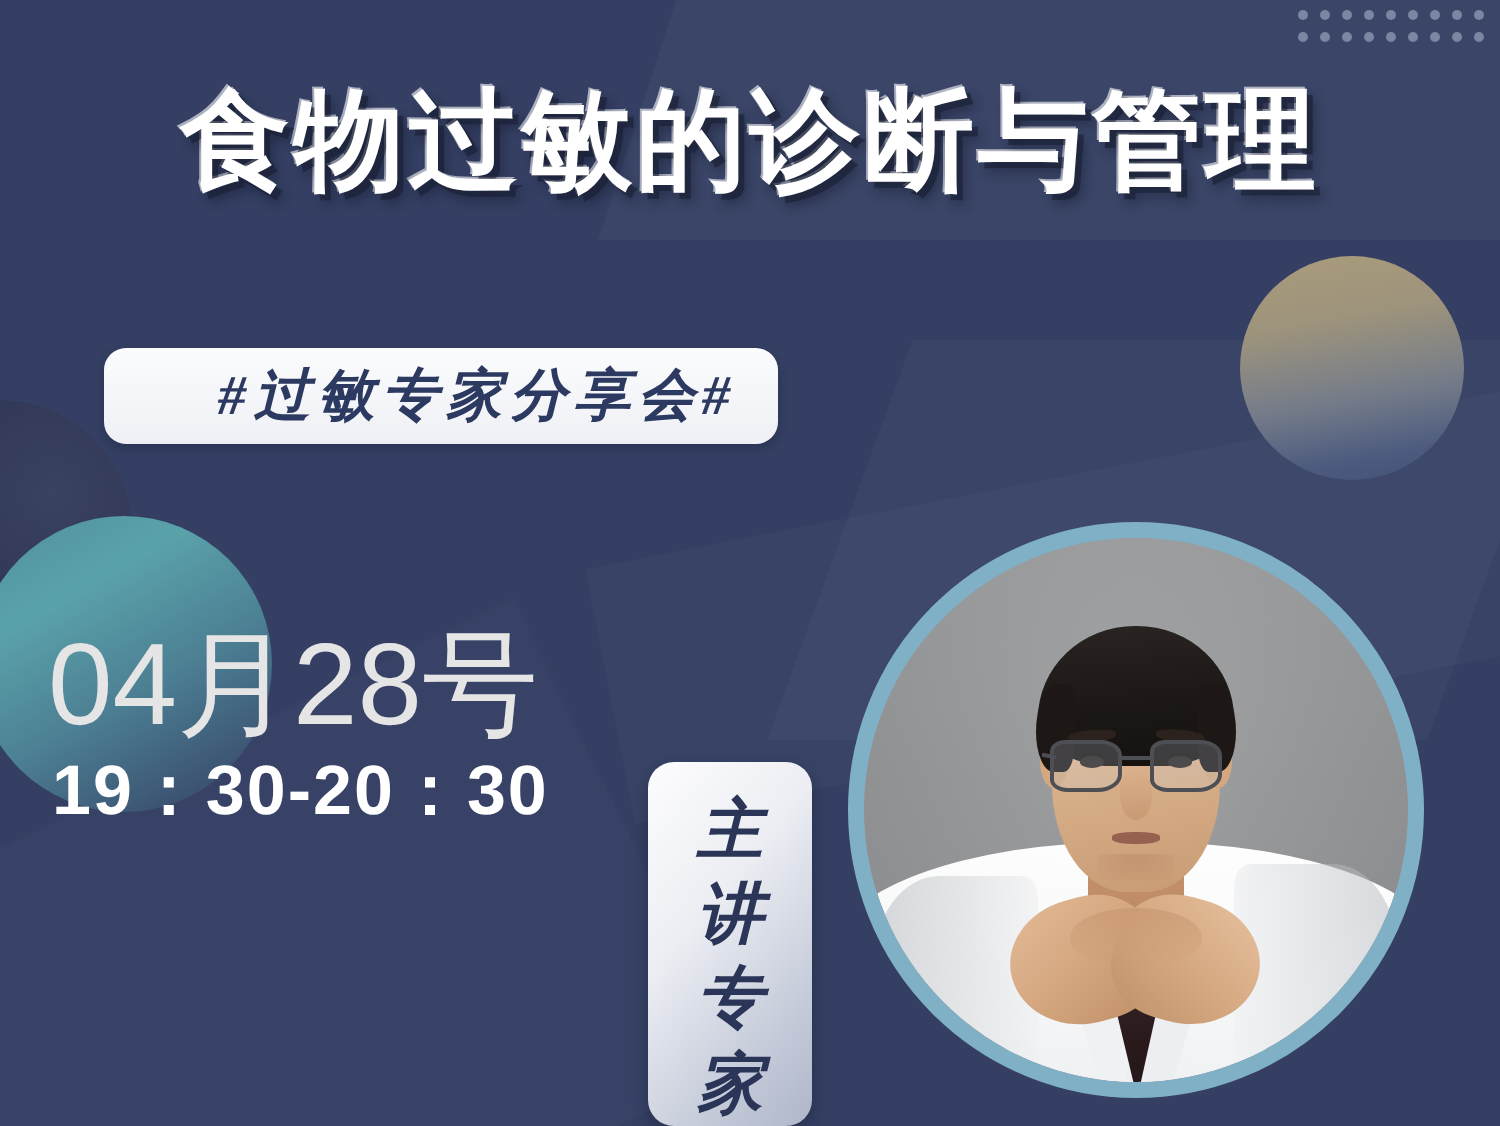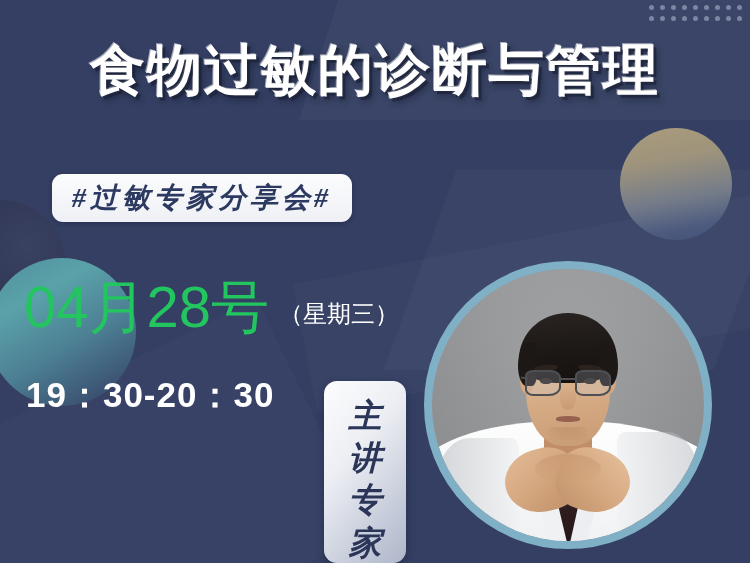--- a/index.html
+++ b/index.html
@@ -119,36 +119,38 @@
     box-shadow:0 2px 5px rgba(15,20,38,0.28);
   }
   .tag-pill .tag-text {
     font-family:"Liberation Serif", serif;
     font-size:28px;
     font-weight:bold;
     font-style:italic;
     letter-spacing:4px;
     color:#2c3960;
     white-space:nowrap;
+    margin-left:37px;
   }
 
   
   .date-row {
     position:absolute;
     left:24px; top:278px;
     display:flex;
     align-items:flex-end;
     white-space:nowrap;
   }
   .date-main {
     font-size:58px;
     font-weight:300;
-    color:#22c55e;
+    color:#e5e5e5;
     letter-spacing:0px;
     line-height:1;
+    margin-top:36px;
   }
   .date-week {
     font-size:24px;
     font-weight:400;
     color:#ffffff;
     margin-left:10px;
     padding-bottom:6px;
   }
   .time-row {
     position:absolute;
@@ -429,21 +431,20 @@
   </div>
 
   <div class="title">食物过敏的诊断与管理</div>
 
   <div class="tag-pill">
     <span class="tag-text">#过敏专家分享会#</span>
   </div>
 
   <div class="date-row">
     <span class="date-main">04月28号</span>
-    <span class="date-week">（星期三）</span>
   </div>
 
   <div class="time-row">19：30-20：30</div>
 
   <div class="speaker-badge">
     <span class="sb-char">主</span>
     <span class="sb-char">讲</span>
     <span class="sb-char">专</span>
     <span class="sb-char">家</span>
   </div>

